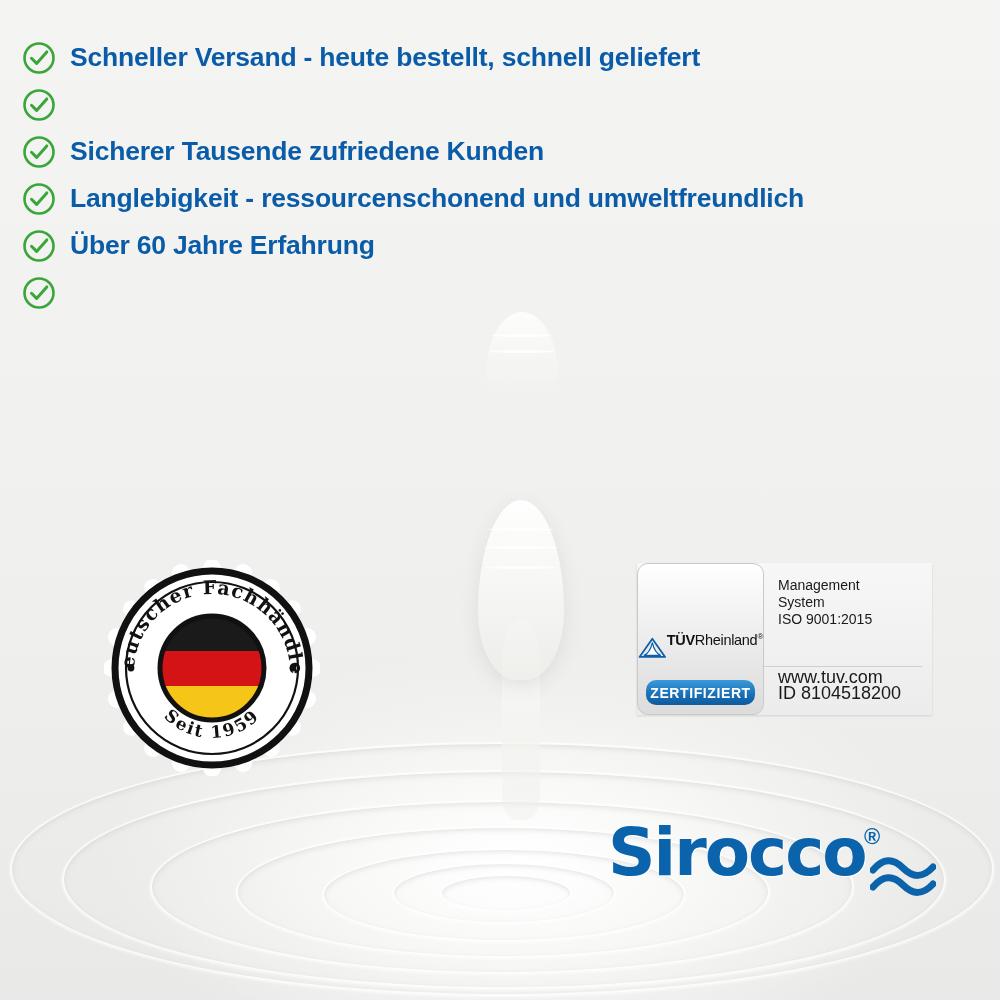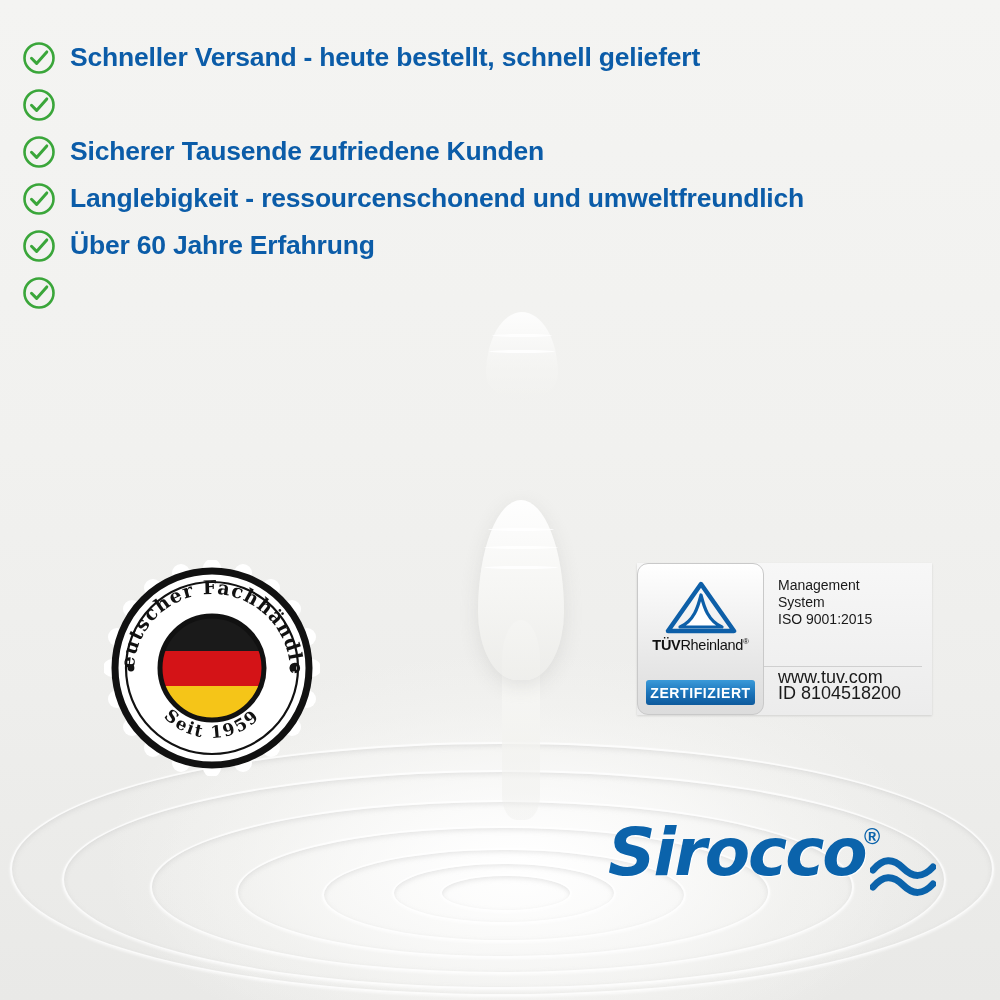--- a/index.html
+++ b/index.html
@@ -119,21 +119,21 @@
   .tuv-left {
     width: 127px;
     height: 152px;
     background: linear-gradient(180deg,#ffffff 0%, #e9e9e9 60%, #dcdcdc 100%);
     border: 1px solid #c9c9c9;
     border-radius: 11px;
     box-sizing: border-box;
     position: relative;
     margin: 0;
     display: flex;
-    flex-direction: column;
+    flex-direction: row;
     align-items: center;
     justify-content: flex-start;
   }
   .tuv-tri {
     margin-top: 17px;
     width: 74px;
     height: 54px;
   }
   .tuv-name {
     font-size: 14.5px;
@@ -148,21 +148,21 @@
   }
   .tuv-name .tuvbold { font-weight: bold; }
   .tuv-cert {
     position: absolute;
     left: 8px;
     right: 8px;
     bottom: 9px;
     height: 25px;
     background: linear-gradient(180deg,#2f8fd4 0%, #1569ad 50%, #0d5header 100%);
     background: linear-gradient(180deg,#3a9ad9 0%, #1a72b8 55%, #0e5a9c 100%);
-    border-radius: 3px;
+    border-radius: 10px;
     color: #fff;
     font-size: 14px;
     font-weight: bold;
     letter-spacing: 0.6px;
     display: flex;
     align-items: center;
     justify-content: center;
   }
   .tuv-right {
     flex: 1;
@@ -197,21 +197,20 @@
     position: absolute;
     left: 608px;
     top: 820px;
     width: 330px;
     height: 84px;
   }
   .logo-text {
     font-family: "DejaVu Sans", sans-serif;
     font-size: 66px;
     font-weight: bold;
-    font-style: italic;
     color: #0b63ab;
     letter-spacing: -2px;
     line-height: 66px;
     text-shadow: 1px 1px 0 rgba(255,255,255,0.9);
   }
   .logo-reg {
     position: absolute;
     left: 256px;
     top: 4px;
     font-size: 22px;

